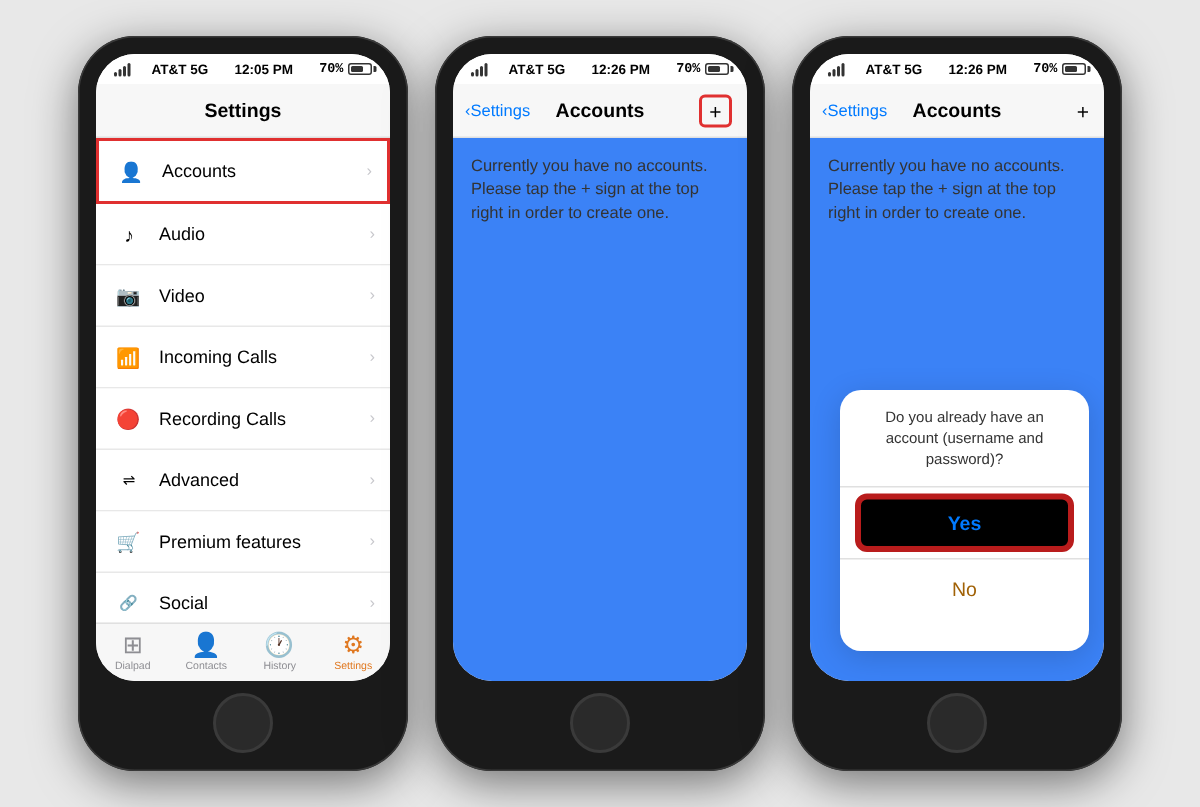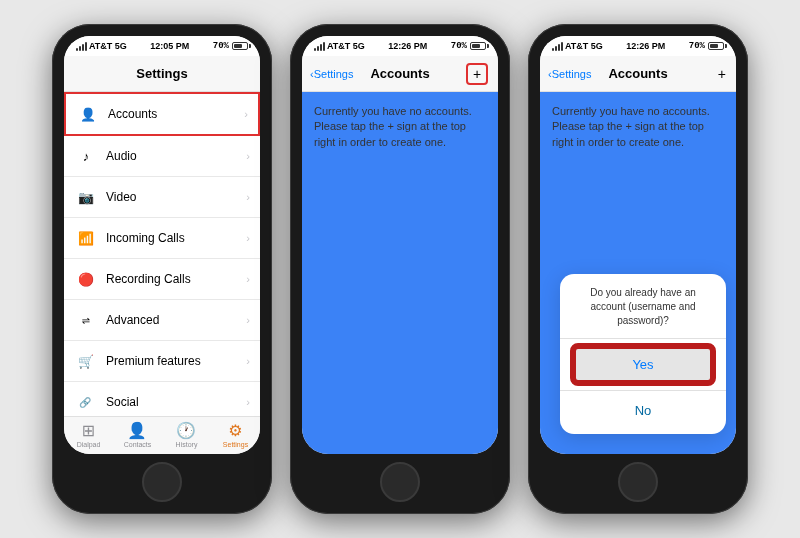--- a/index.html
+++ b/index.html
@@ -55,21 +55,21 @@
       display: flex;
       justify-content: space-between;
       align-items: center;
       padding: 4px 12px;
       font-size: 9px;
       font-weight: 600;
       background: #fff;
       height: 20px;
       flex-shrink: 0;
     }
-    .status-left { display: flex; align-items: center; gap: 2px; }
+    .status-left { display: flex; align-items: center; gap: 14px; }
     .status-right { display: flex; align-items: center; gap: 3px; font-family: Liberation Mono, monospace; }
     .signal-bars { display: flex; align-items: flex-end; gap: 1px; }
     .signal-bar { background: #333; border-radius: 1px; }
     .bar1 { width: 2px; height: 3px; }
     .bar2 { width: 2px; height: 5px; }
     .bar3 { width: 2px; height: 7px; }
     .bar4 { width: 2px; height: 9px; }
     .battery-icon {
       width: 16px; height: 8px;
       border: 1.5px solid #333;
@@ -232,30 +232,30 @@
       display: block;
       width: calc(100% - 20px);
       margin: 4px 10px;
       padding: 8px;
       text-align: center;
       border-radius: 8px;
       font-size: 13px;
       cursor: pointer;
     }
     .dialog-btn.yes {
-      background: #e5e5e5;
-      border: 6px solid #b91c1c;
+      background: #000000;
+      border: 4px solid #b91c1c;
       color: #007aff;
-      font-weight: 400;
+      font-weight: 700;
     }
     .dialog-btn.no {
-      color: #0369a1;
+      color: #a16207;
       background: none;
       border: none;
-      margin-bottom: 8px;
+      margin-bottom: 26px;
     }
     .divider-line {
       height: 1px;
       background: #e0e0e0;
       margin: 2px 0;
     }
   </style>
 </head>
 <body>
 

